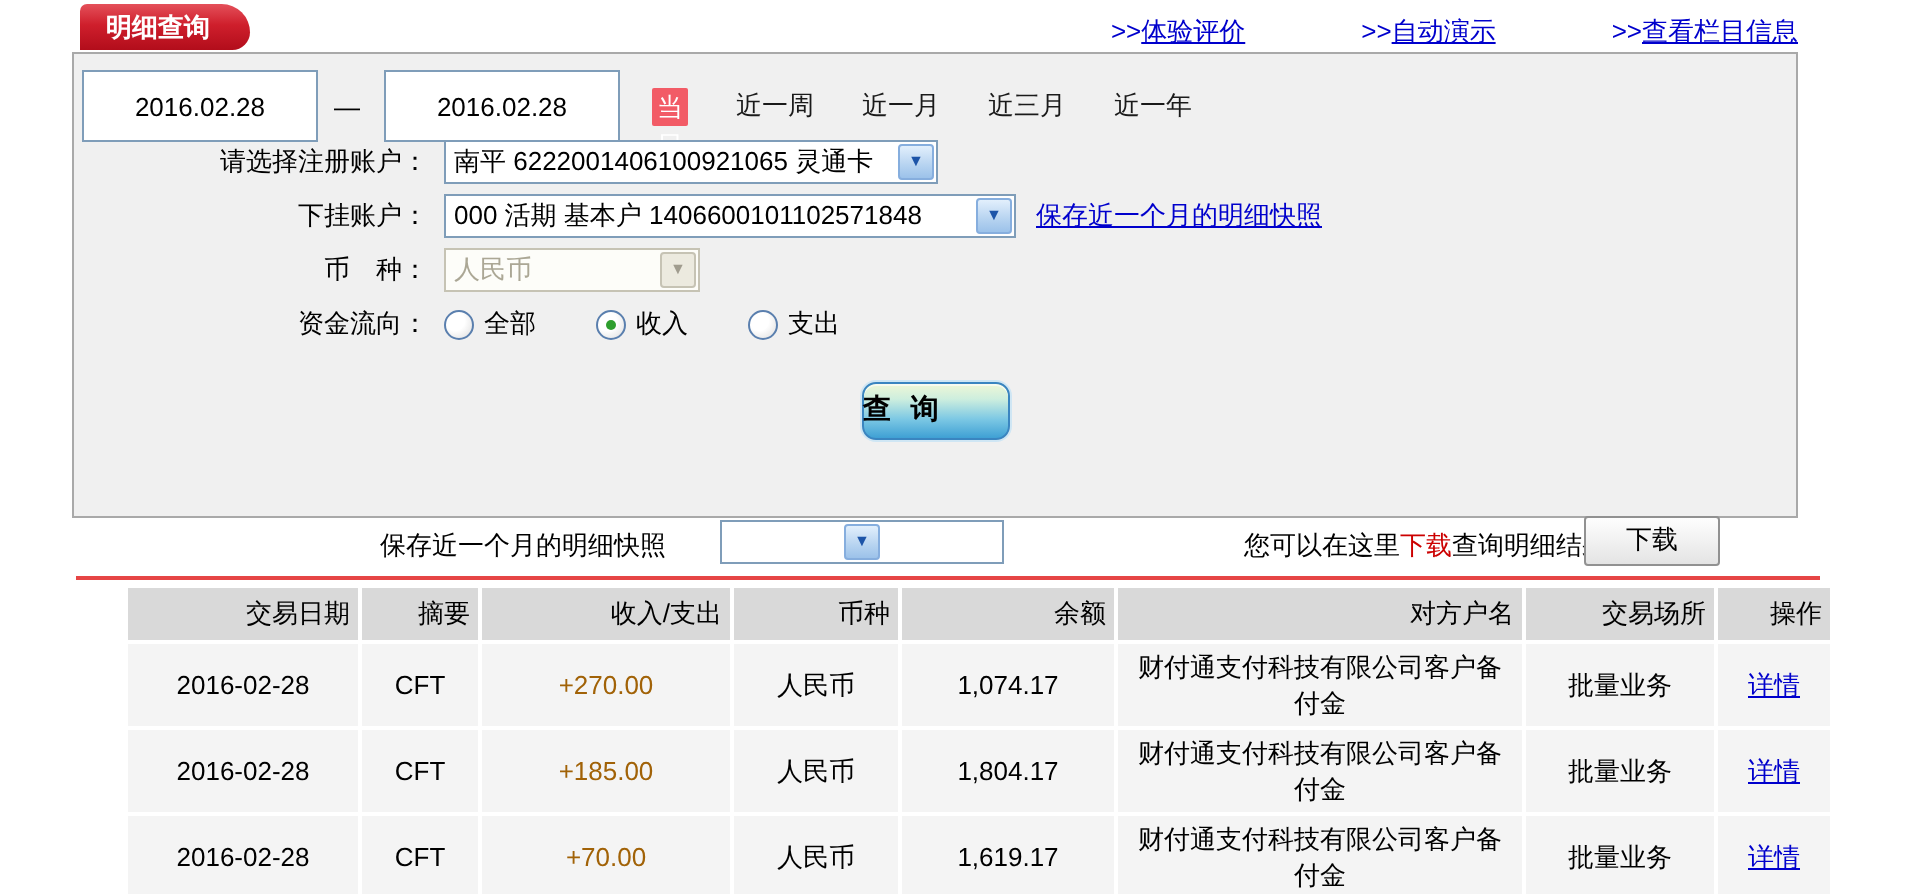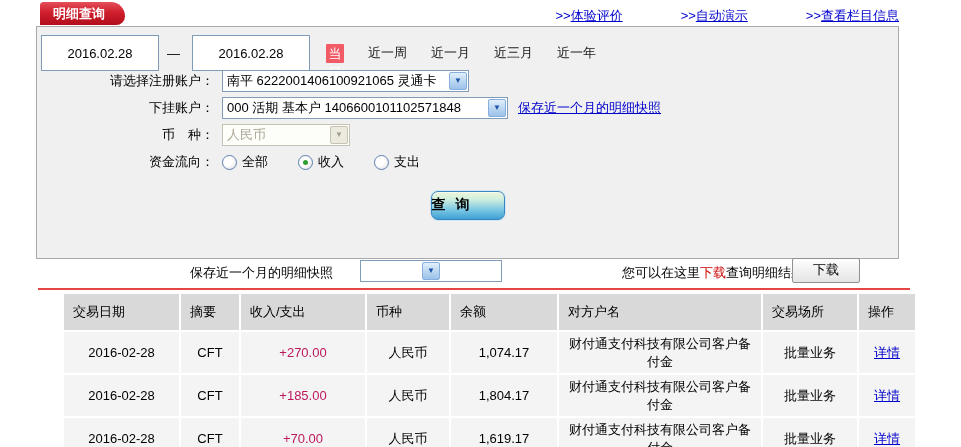--- a/index.html
+++ b/index.html
@@ -79,26 +79,26 @@
     cursor:pointer;font-size:13px;
   }
   
   .red-line{position:absolute;left:38px;top:288px;width:872px;border-top:2px solid #e64545;}
   table.result{
     position:absolute;left:62px;top:292px;width:845px;
     border-collapse:separate;border-spacing:2px;table-layout:fixed;background:#fff;
     font-size:13px;
   }
   table.result th{
-    background:#d9d9d9;height:17px;font-weight:normal;text-align:left;padding:9px;font-size:13px;
+    background:#d9d9d9;height:17px;font-weight:normal;text-align:right;padding:4px;font-size:13px;
   }
   table.result td{
     background:#f4f4f4;height:41px;text-align:center;padding:0 4px;line-height:18px;
   }
-  td.amount{color:#be185d;}
+  td.amount{color:#a16207;}
   td.action a{color:#0000cc;text-decoration:underline;cursor:pointer;}
 </style>
 </head>
 <body>
 
 <div class="tab">明细查询</div>
 <div class="top-links">
   <span class="top-link"><span>&gt;&gt;</span><span class="lk">体验评价</span></span>
   <span class="top-link"><span>&gt;&gt;</span><span class="lk">自动演示</span></span>
   <span class="top-link"><span>&gt;&gt;</span><span class="lk">查看栏目信息</span></span>

